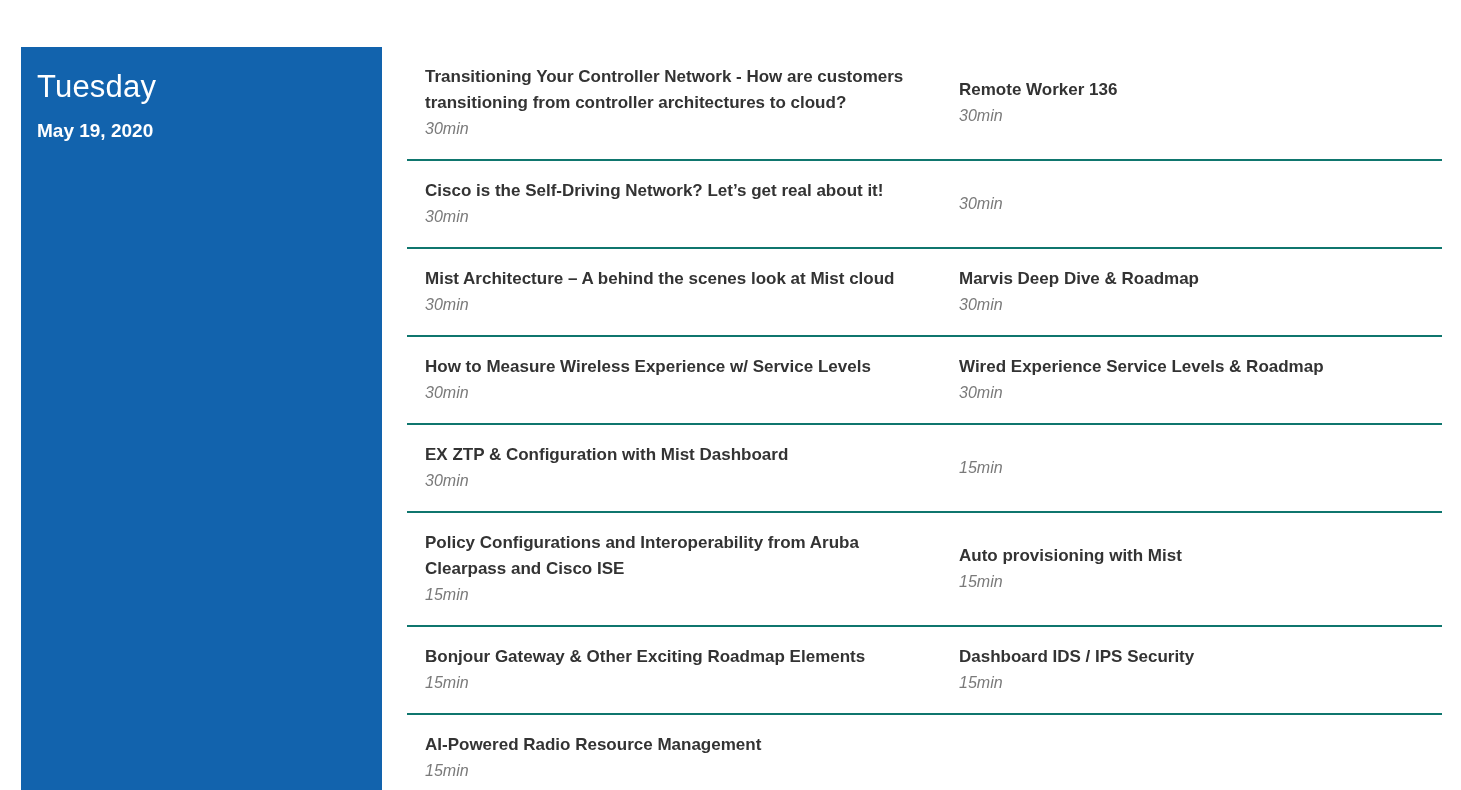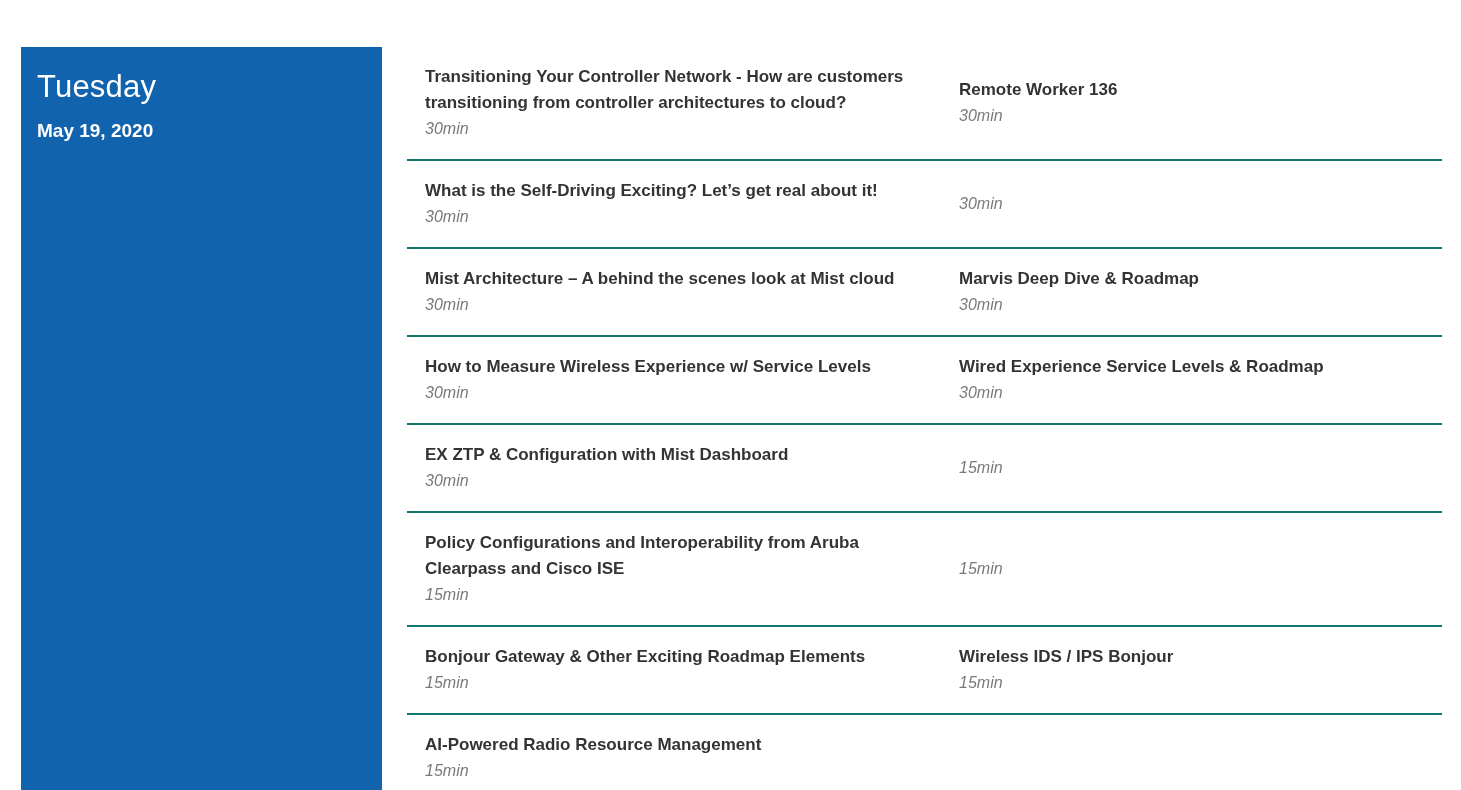--- a/index.html
+++ b/index.html
@@ -90,21 +90,21 @@
         <div class="session-duration">30min</div>
       </div>
       <div class="cell right">
         <div class="session-title">Remote Worker 136</div>
         <div class="session-duration">30min</div>
       </div>
     </div>
 
     <div class="session-row">
       <div class="cell left">
-        <div class="session-title">What is the Self-Driving Exciting? Let’s get real about it!</div>
+        <div class="session-title">Cisco is the Self-Driving Network? Let’s get real about it!</div>
         <div class="session-duration">30min</div>
       </div>
       <div class="cell right">
         <div class="session-duration">30min</div>
       </div>
     </div>
 
     <div class="session-row">
       <div class="cell left">
         <div class="session-title">Mist Architecture – A behind the scenes look at Mist cloud</div>
@@ -136,31 +136,32 @@
         <div class="session-duration">15min</div>
       </div>
     </div>
 
     <div class="session-row">
       <div class="cell left">
         <div class="session-title">Policy Configurations and Interoperability from Aruba Clearpass and Cisco ISE</div>
         <div class="session-duration">15min</div>
       </div>
       <div class="cell right">
+        <div class="session-title">Auto provisioning with Mist</div>
         <div class="session-duration">15min</div>
       </div>
     </div>
 
     <div class="session-row">
       <div class="cell left">
         <div class="session-title">Bonjour Gateway &amp; Other Exciting Roadmap Elements</div>
         <div class="session-duration">15min</div>
       </div>
       <div class="cell right">
-        <div class="session-title">Wireless IDS / IPS Bonjour</div>
+        <div class="session-title">Dashboard IDS / IPS Security</div>
         <div class="session-duration">15min</div>
       </div>
     </div>
 
     <div class="session-row">
       <div class="cell left">
         <div class="session-title">AI-Powered Radio Resource Management</div>
         <div class="session-duration">15min</div>
       </div>
       <div class="cell right"></div>

